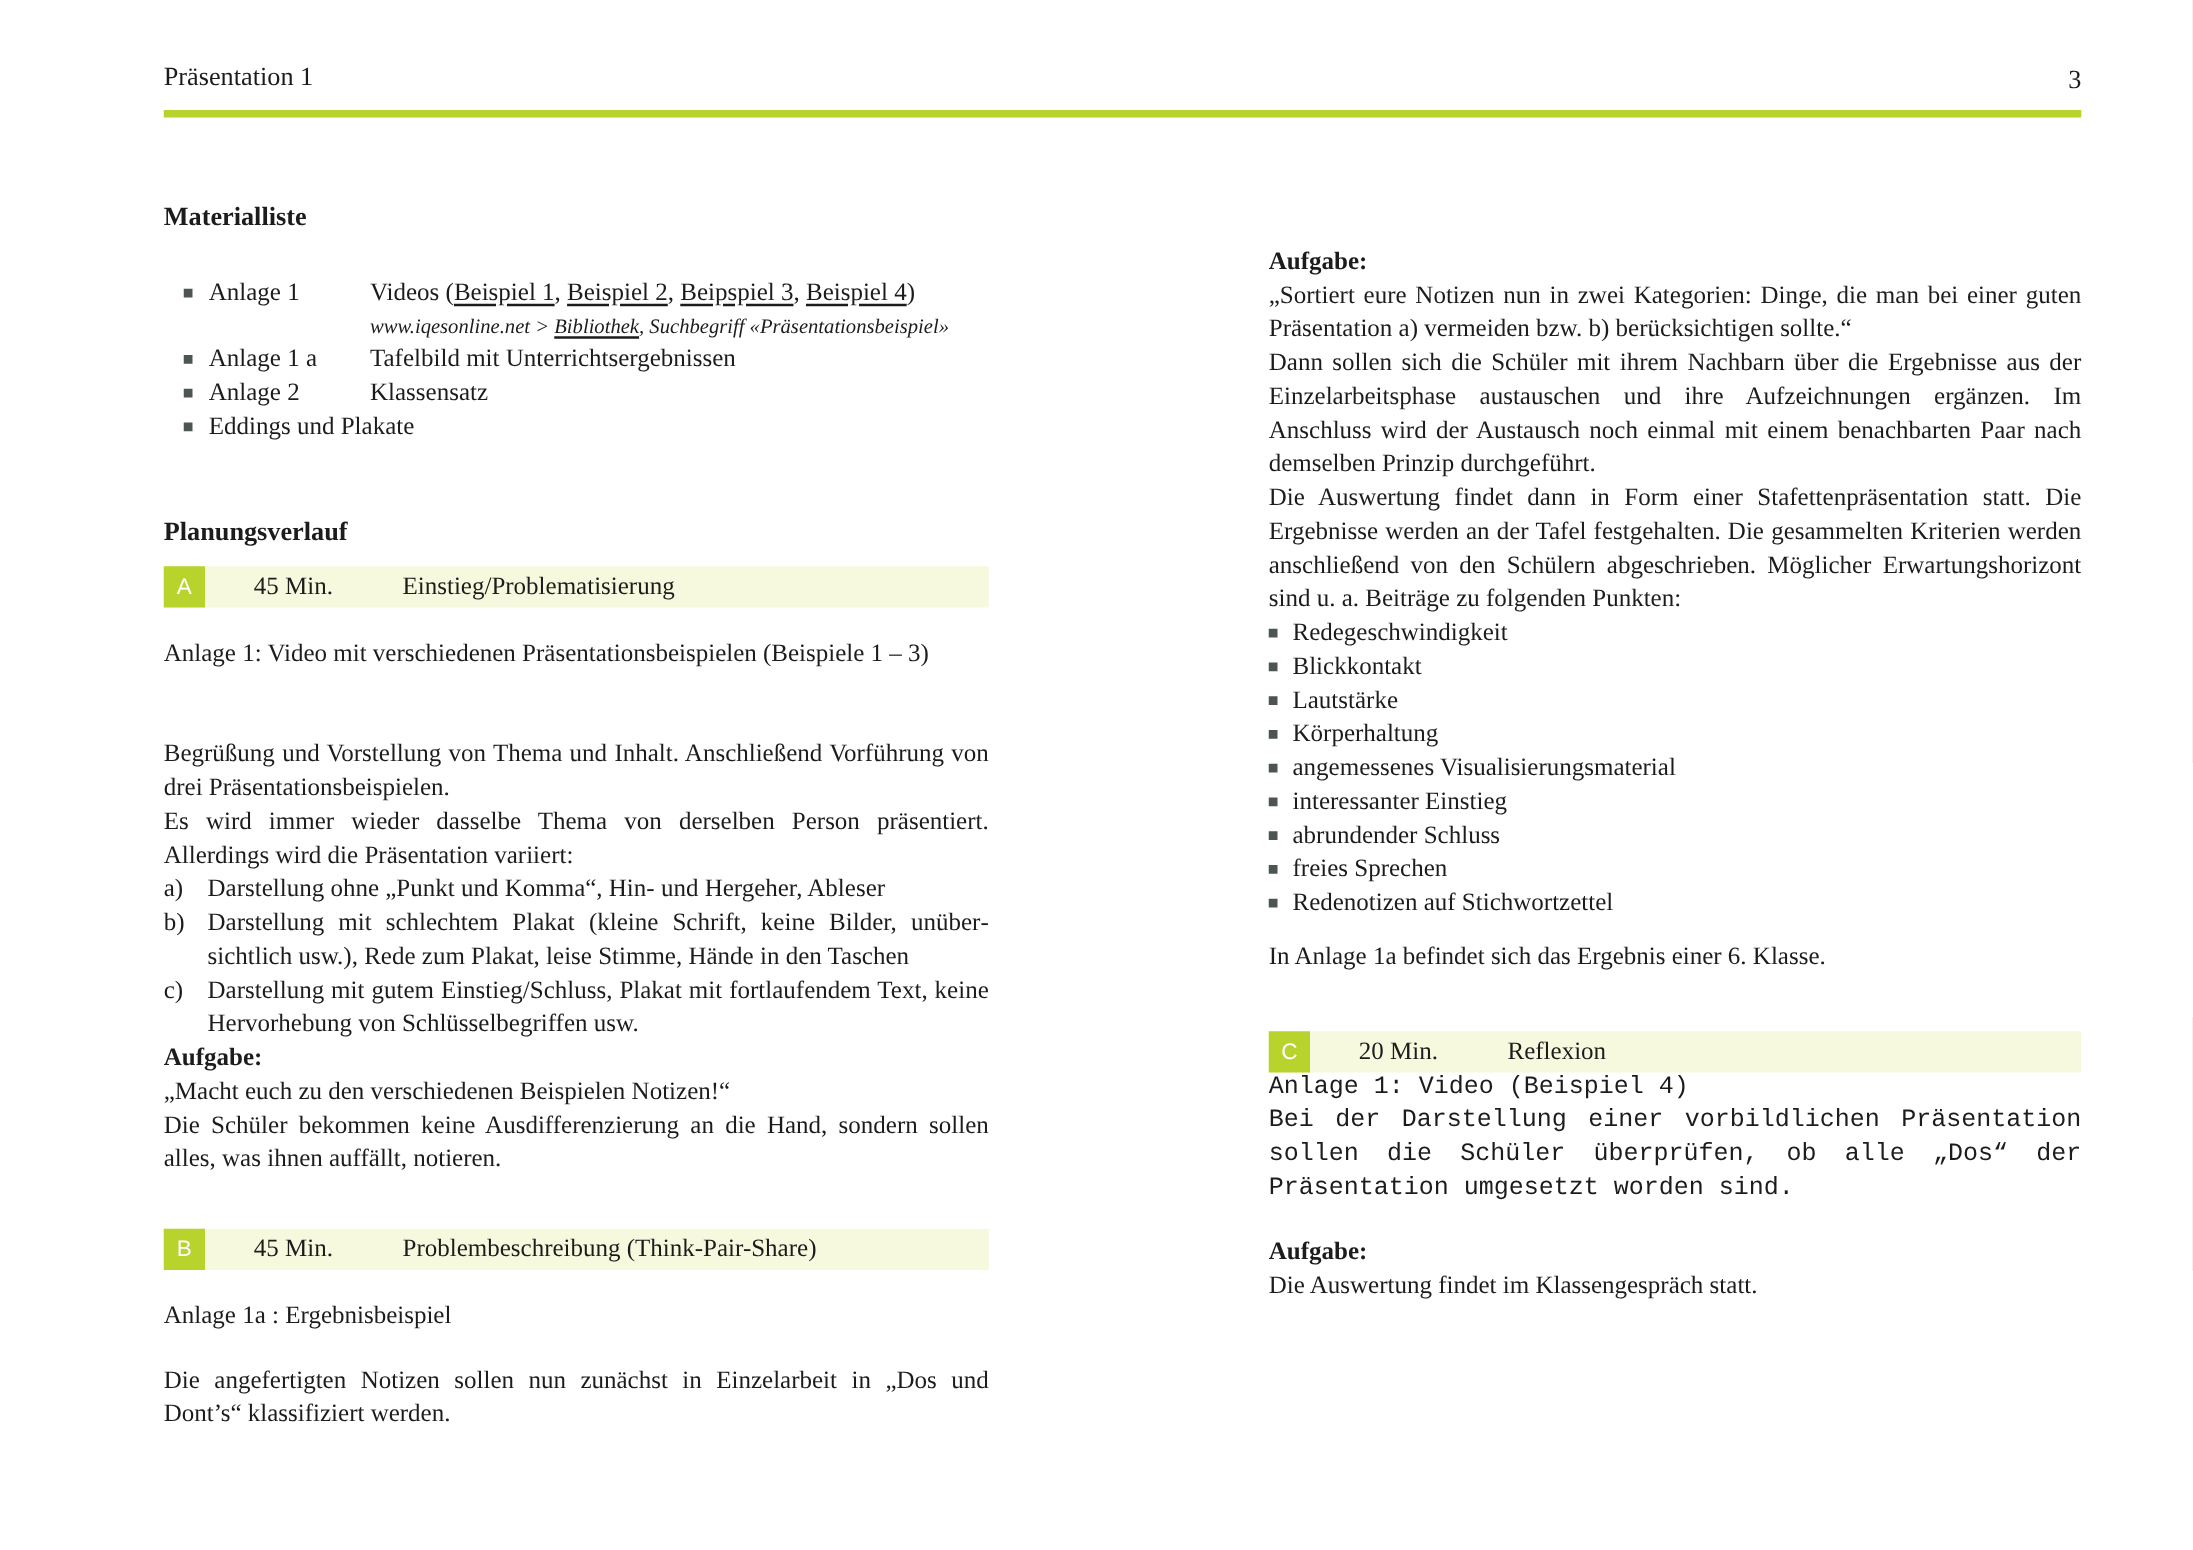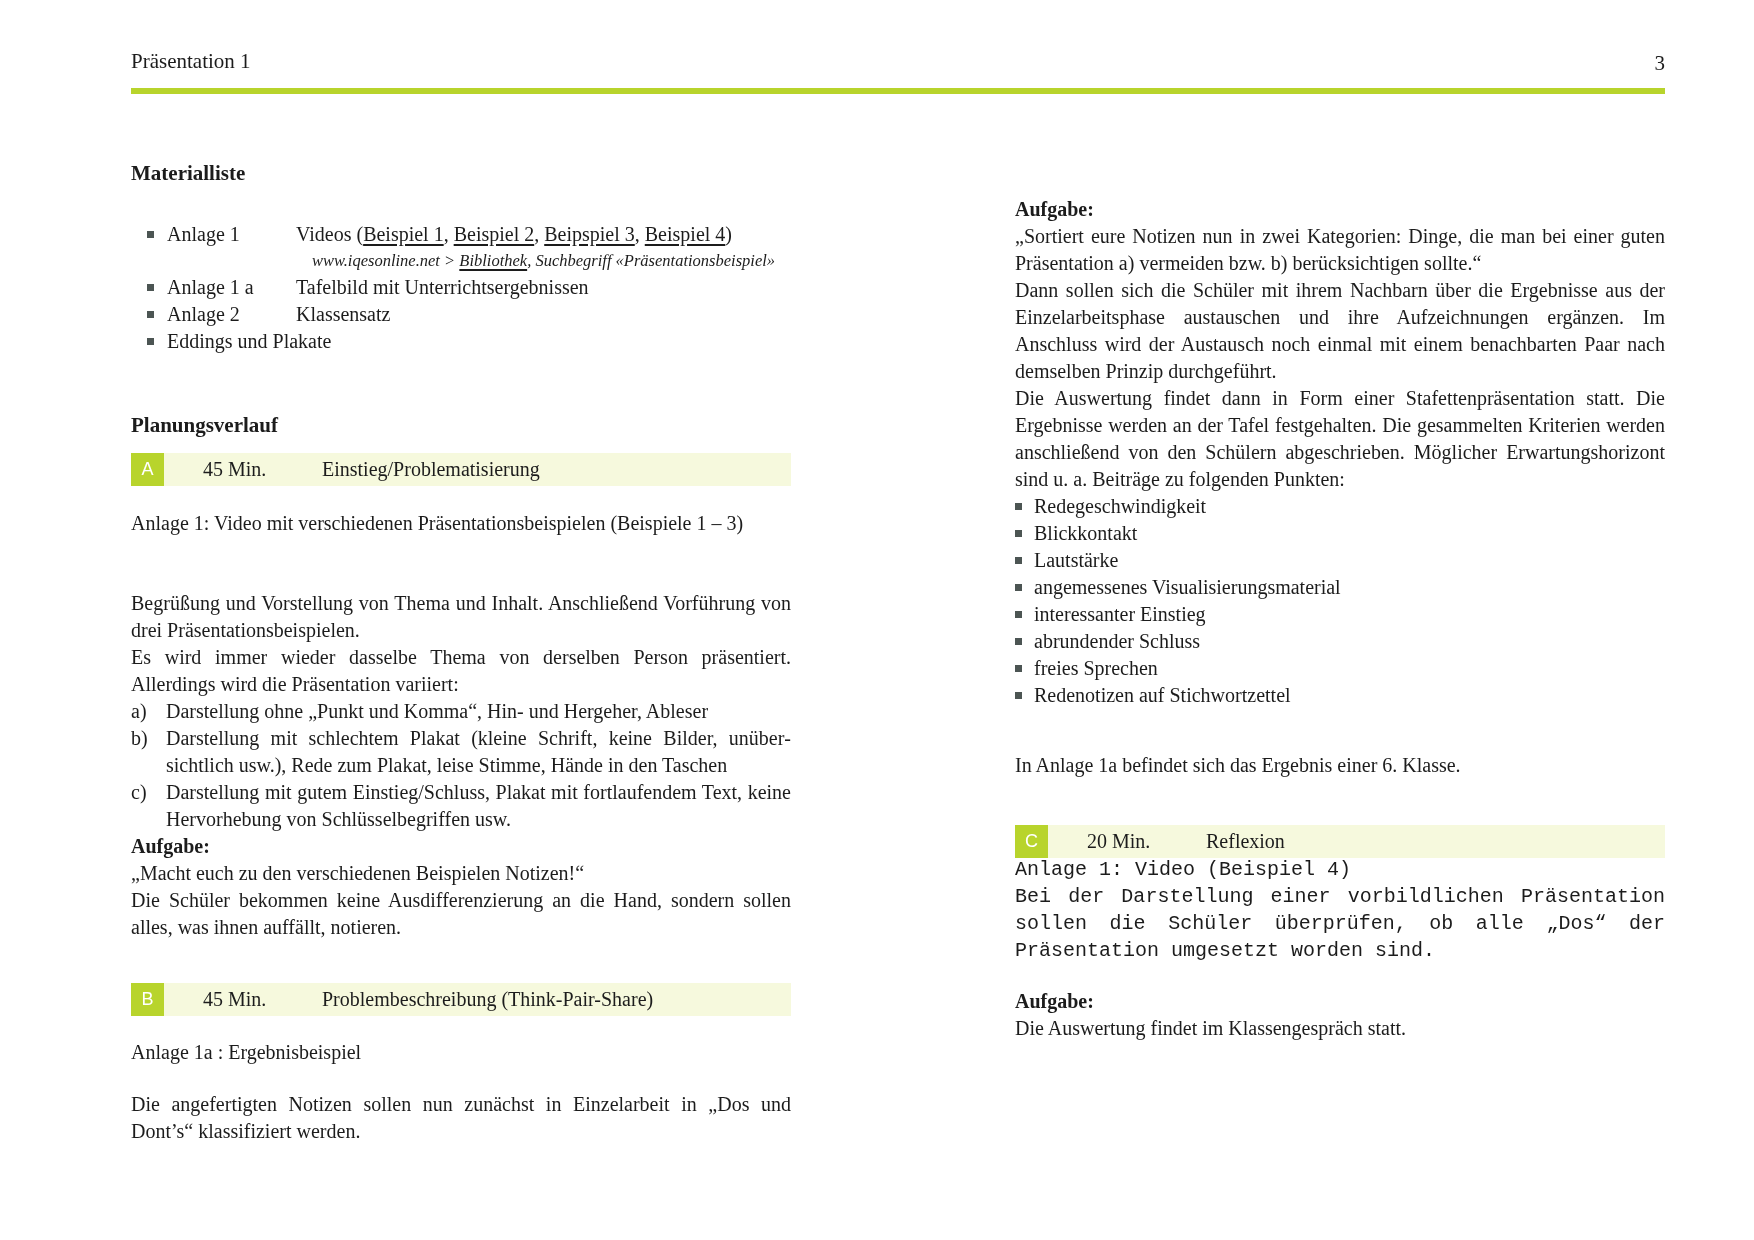--- a/index.html
+++ b/index.html
@@ -20,21 +20,21 @@
   
   .bar{display:flex;align-items:center;height:33px;font-size:20px;}
   .bar .sq{width:33px;height:33px;flex:none;display:flex;align-items:center;justify-content:center;
            color:#ffffff;font-family:"Liberation Sans",sans-serif;font-size:18px;}
   .bar .dur{margin-left:39px;width:119px;flex:none;}
   .bar .ttl{flex:1;}
   
   .mrow{position:relative;padding-left:165px;line-height:27px;font-size:20px;}
   .mrow .term{position:absolute;left:36px;top:0;}
   .bsq{position:absolute;left:16px;top:10px;width:7px;height:7px;background:#4c5553;}
-  .mnote{padding-left:165px;line-height:26px;font-size:16.5px;font-style:italic;text-align:center;}
+  .mnote{padding-left:165px;line-height:26px;font-size:16.5px;font-style:italic;}
   .u{text-decoration:underline;text-underline-offset:3px;text-decoration-thickness:1.5px;}
   
   .abc{display:flex;}
   .abc .lab{flex:0 0 35px;}
   .abc .txt{flex:1;text-align:justify;hyphens:manual;}
   
   .bitem{position:relative;padding-left:19px;line-height:27px;font-size:20px;}
   .bitem .bsq{left:0;top:10px;}
 </style>
 </head>
@@ -124,20 +124,24 @@
         <div class="bitem">
         <span class="bsq" style="background: rgb(76, 85, 83);"></span>
         <span>Blickkontakt</span>
       </div>
         <div class="bitem">
         <span class="bsq" style="background: rgb(76, 85, 83);"></span>
         <span>Lautstärke</span>
       </div>
         <div class="bitem">
         <span class="bsq" style="background: rgb(76, 85, 83);"></span>
+        <span>Körperhaltung</span>
+      </div>
+        <div class="bitem">
+        <span class="bsq" style="background: rgb(76, 85, 83);"></span>
         <span>angemessenes Visualisierungsmaterial</span>
       </div>
         <div class="bitem">
         <span class="bsq" style="background: rgb(76, 85, 83);"></span>
         <span>interessanter Einstieg</span>
       </div>
         <div class="bitem">
         <span class="bsq" style="background: rgb(76, 85, 83);"></span>
         <span>abrundender Schluss</span>
       </div>

